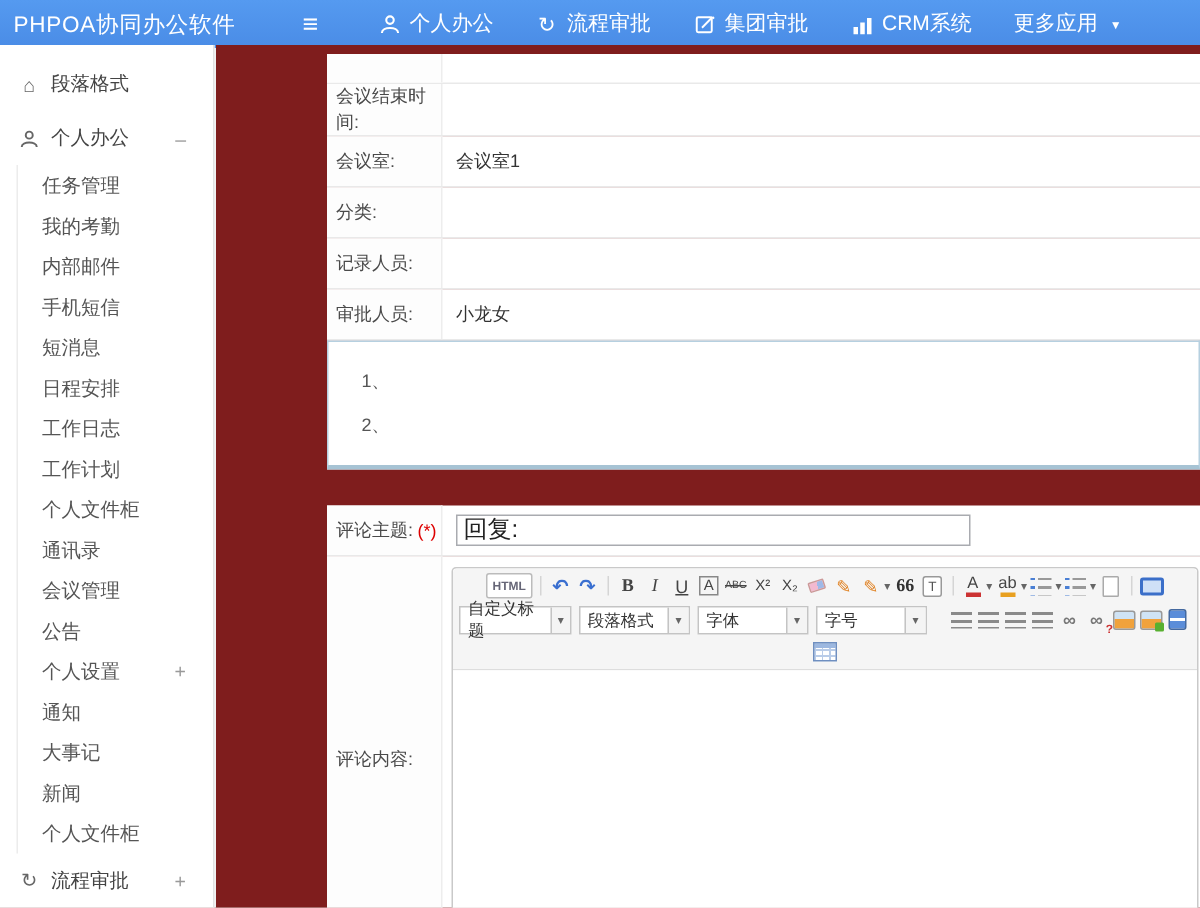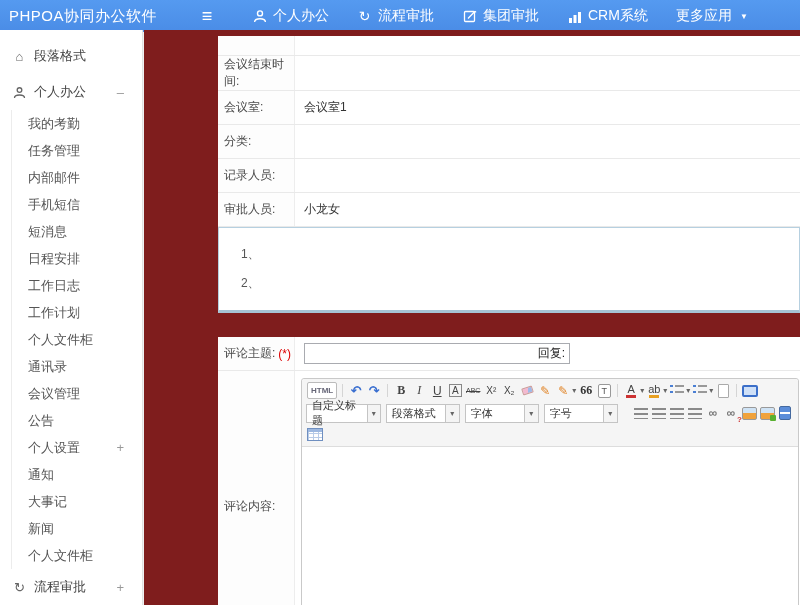--- a/index.html
+++ b/index.html
@@ -36,31 +36,31 @@
   .frow.partial { min-height:20px; margin-top:6px; }
   .fl { width:77px; flex:0 0 77px; border-right:1px solid #ededed; background:#fdfdfd;
     display:flex; align-items:center; padding-left:6px; font-size:12px; color:#4a4a4a; }
   .fv { flex:1; display:flex; align-items:center; padding-left:9px; font-size:12px; color:#333; }
   .content-box-row { background:transparent; margin-top:0; }
   .content-box { height:86px; background:#fff; border:1px solid #b6d0e0; border-bottom:3px solid #a6c3d4;
     padding:12px 0 0 22px; font-size:12px; color:#555; }
   .content-box div { line-height:29px; }
   .gap { height:24px; }
 
-  .subject-input { width:266px; height:21px; border:1px solid #a9abb0; font-size:12px; padding:2px 4px; color:#222; background:#fff;text-align:right; }
+  .subject-input { width:343px; height:21px; border:1px solid #a9abb0; font-size:16px; padding:2px 4px; color:#222; background:#fff; }
   .req { color:#dd0000; margin-left:3px; font-size:12px; }
 
   .comment-row { min-height:270px; align-items:stretch; border-bottom:none; }
   .comment-row .fl { align-items:center; }
   .editor-cell { flex:1; padding:7px 5px 0 6px; }
 
   
   .editor { border:1px solid #c9c9c9; border-radius:3px; background:#fff; }
   .toolbar { background:#f5f5f5; border-bottom:1px solid #ddd; border-radius:3px 3px 0 0; padding:1px 4px 2px 4px; }
-  .tb-row { display:flex; align-items:center; flex-wrap:nowrap; height:21px; }
+  .tb-row { display:flex; align-items:center; flex-wrap:nowrap; height:21px;justify-content:center; }
   .ico { display:inline-flex; align-items:center; justify-content:center; min-width:16px; height:17px;
     font-size:12px; color:#444; margin:0 1px; cursor:pointer; }
   .sep { width:1px; height:13px; background:#d5d5d5; margin:0 4px; }
   .html-btn { border:1px solid #bbb; background:#fff; border-radius:2px; font-size:8px; font-weight:bold;
     color:#667; padding:2px 3px; }
   .blue { color:#3a6fd0; font-weight:bold; font-size:13px; }
   .bold { font-weight:bold; font-family:"Liberation Serif",serif; }
   .ital { font-style:italic; font-family:"Liberation Serif",serif; }
   .und { text-decoration:underline; }
   .boxa { border:1px solid #888; font-size:10px; padding:0 2px; line-height:11px; }
@@ -157,22 +157,22 @@
     <span class="s-ico">
       <svg width="13" height="13" viewBox="0 0 14 14" fill="none" stroke="#666" stroke-width="1.4">
         <circle cx="7" cy="4.4" r="2.5"></circle>
           <path d="M1.6 13 C1.6 8.6 12.4 8.6 12.4 13"></path>
       </svg>
     </span>
     <span>个人办公</span>
     <span class="tog">–</span>
   </div>
   <ul class="sub-list">
+    <li>任务管理</li>
     <li>我的考勤</li>
-    <li>任务管理</li>
     <li>内部邮件</li>
     <li>手机短信</li>
     <li>短消息</li>
     <li>日程安排</li>
     <li>工作日志</li>
     <li>工作计划</li>
     <li>个人文件柜</li>
     <li>通讯录</li>
     <li>会议管理</li>
     <li>公告</li>

